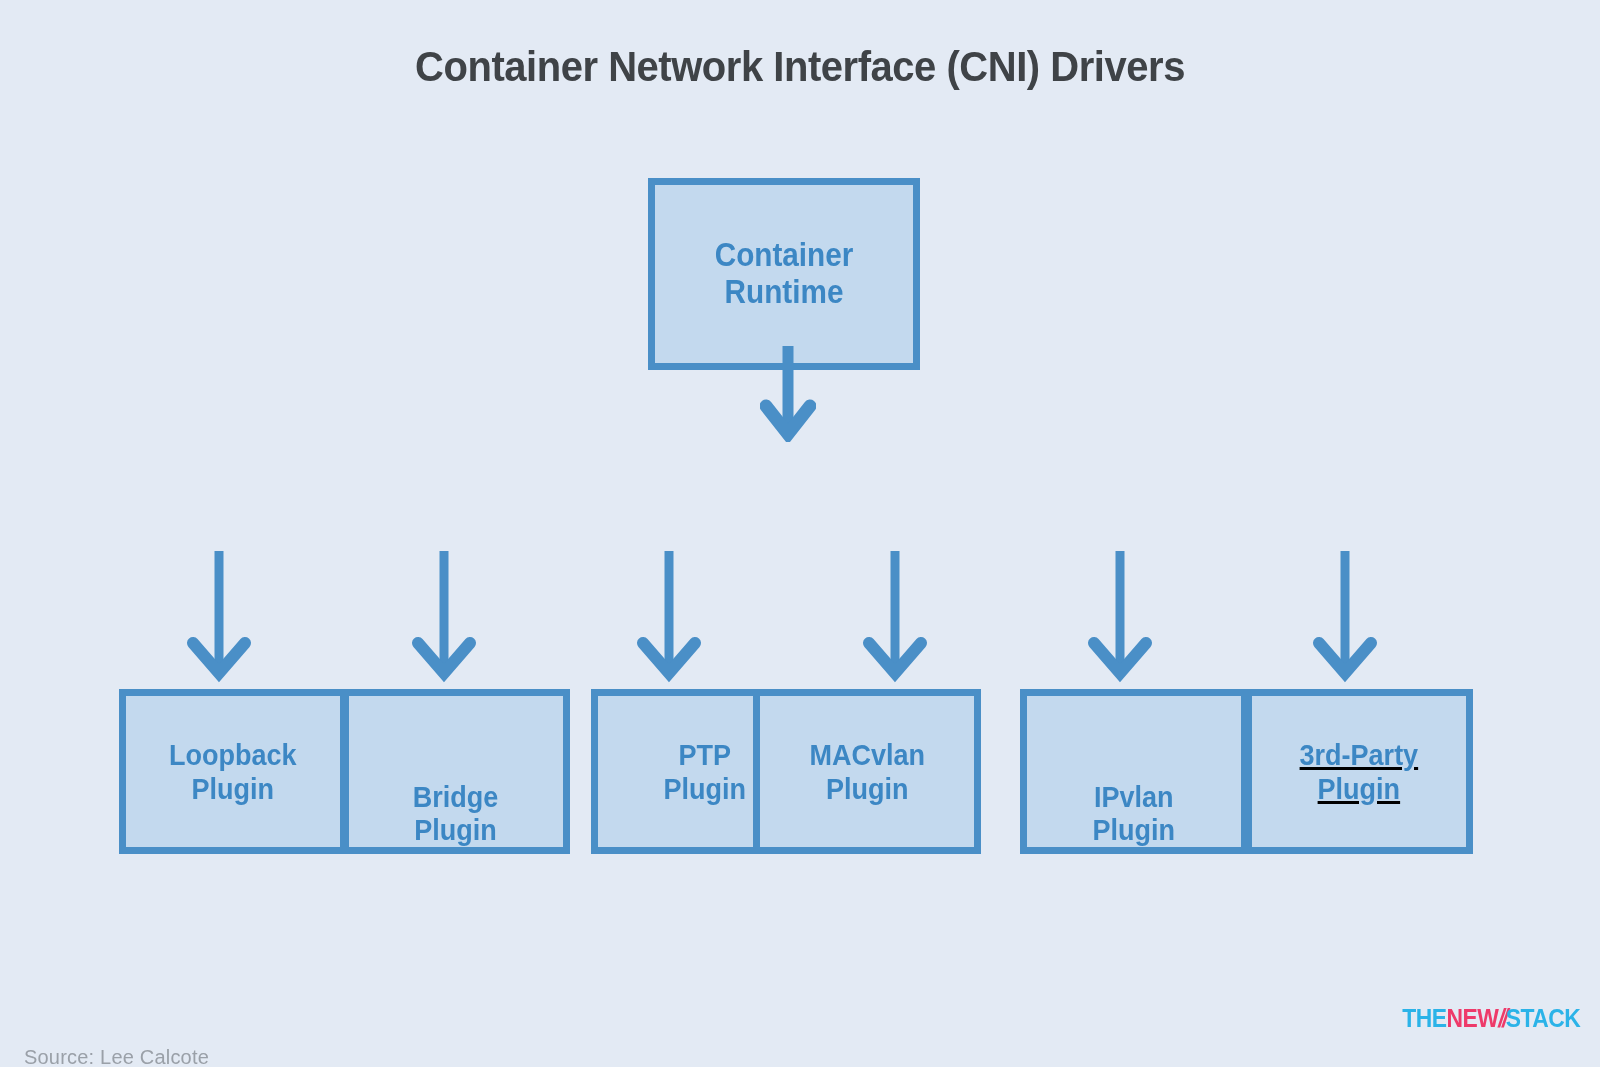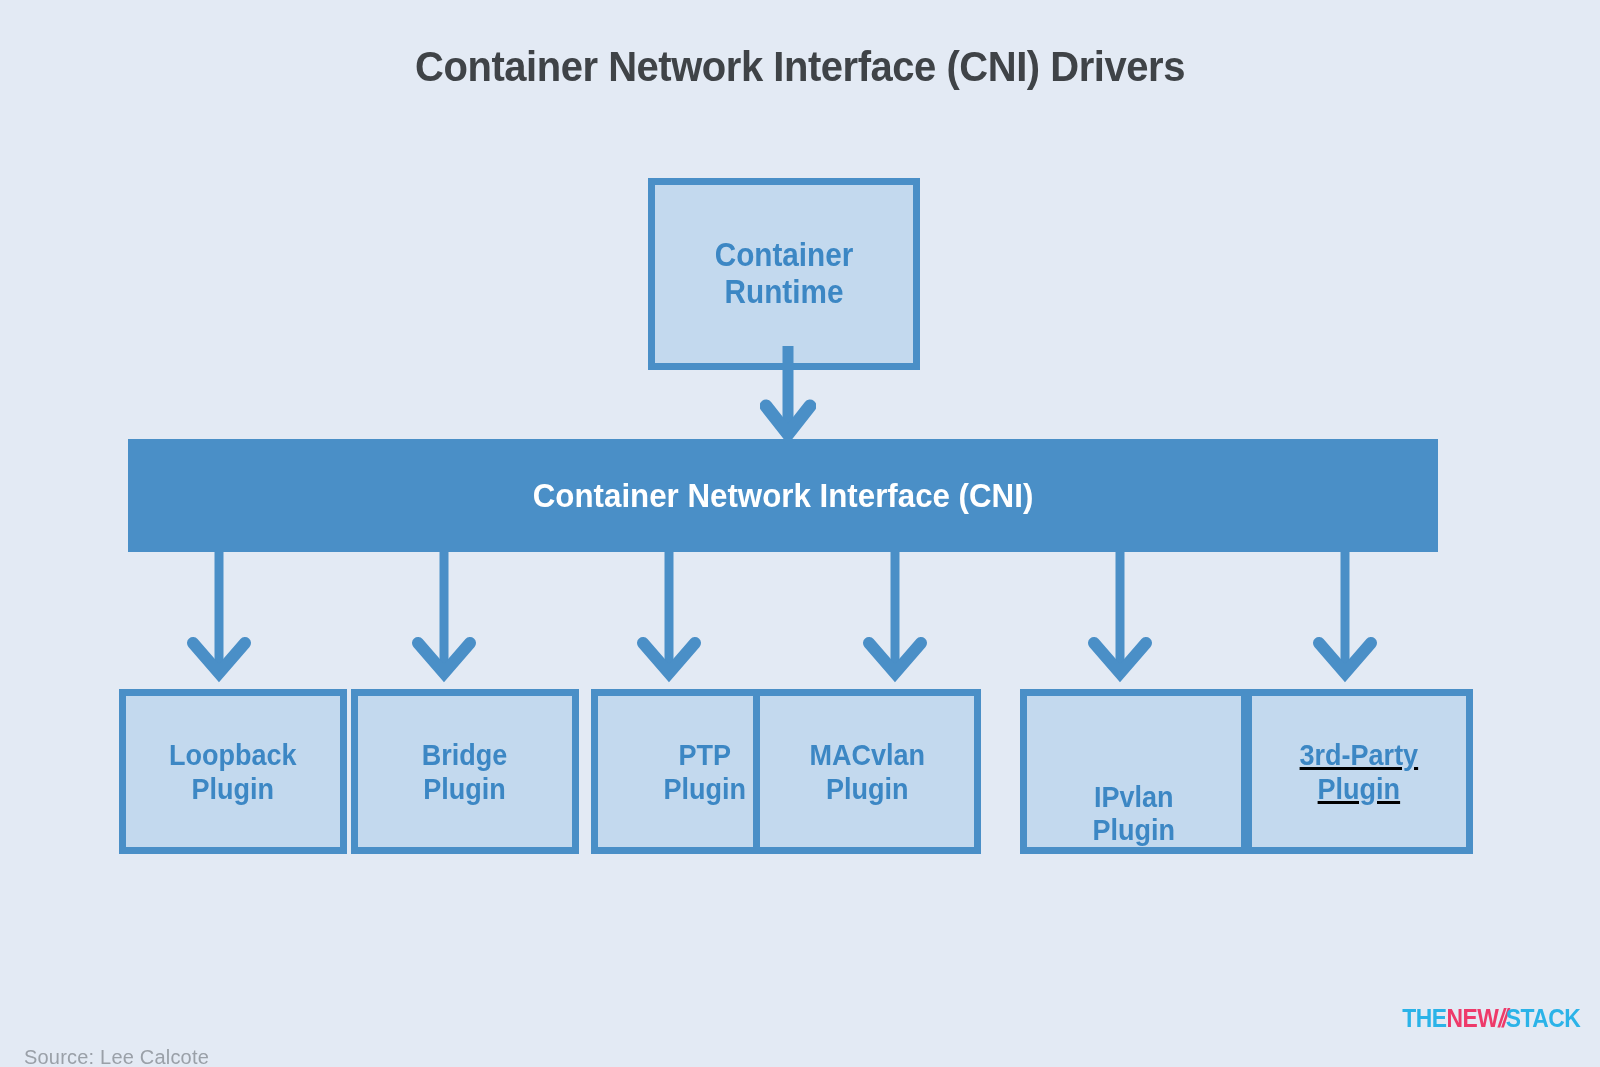--- a/index.html
+++ b/index.html
@@ -139,23 +139,20 @@
   <div id="runtime-box" class="node-box">
     <span class="node-label">Container
 Runtime</span>
   </div>
 
   <svg class="arrow" style="left:760px; top:346px;" width="56" height="96" viewBox="0 0 56 96">
     <line x1="28" y1="0" x2="28" y2="86" stroke="#4a8fc7" stroke-width="11"></line>
     <polyline points="6,60 28,88 50,60" fill="none" stroke="#4a8fc7" stroke-width="13" stroke-linecap="round" stroke-linejoin="miter"></polyline>
   </svg>
 
-  <div id="cni-bar">
-    <span class="bar-label">Container Network Interface (CNI)</span>
-  </div>
 
   <svg class="arrow" style="left:185px; top:551px;" width="68" height="132" viewBox="0 0 68 132">
     <line x1="34" y1="0" x2="34" y2="118" stroke="#4a8fc7" stroke-width="9"></line>
     <polyline points="8,92 34,122 60,92" fill="none" stroke="#4a8fc7" stroke-width="12" stroke-linecap="round" stroke-linejoin="miter"></polyline>
   </svg>
   <svg class="arrow" style="left:410px; top:551px;" width="68" height="132" viewBox="0 0 68 132">
     <line x1="34" y1="0" x2="34" y2="118" stroke="#4a8fc7" stroke-width="9"></line>
     <polyline points="8,92 34,122 60,92" fill="none" stroke="#4a8fc7" stroke-width="12" stroke-linecap="round" stroke-linejoin="miter"></polyline>
   </svg>
   <svg class="arrow" style="left:635px; top:551px;" width="68" height="132" viewBox="0 0 68 132">
@@ -172,21 +169,21 @@
   </svg>
   <svg class="arrow" style="left:1311px; top:551px;" width="68" height="132" viewBox="0 0 68 132">
     <line x1="34" y1="0" x2="34" y2="118" stroke="#4a8fc7" stroke-width="9"></line>
     <polyline points="8,92 34,122 60,92" fill="none" stroke="#4a8fc7" stroke-width="12" stroke-linecap="round" stroke-linejoin="miter"></polyline>
   </svg>
 
   <div class="node-box plugin-box" style="left:119px;">
     <span class="node-label">Loopback
 Plugin</span>
   </div>
-  <div class="node-box plugin-box" style="left:351px;">
+  <div class="node-box plugin-box" style="left:342px;align-items:flex-end;">
     <span class="node-label">Bridge
 Plugin</span>
   </div>
   <div class="node-box plugin-box" style="left:591px;">
     <span class="node-label">PTP
 Plugin</span>
   </div>
   <div class="node-box plugin-box" style="left:753px;">
     <span class="node-label">MACvlan
 Plugin</span>

